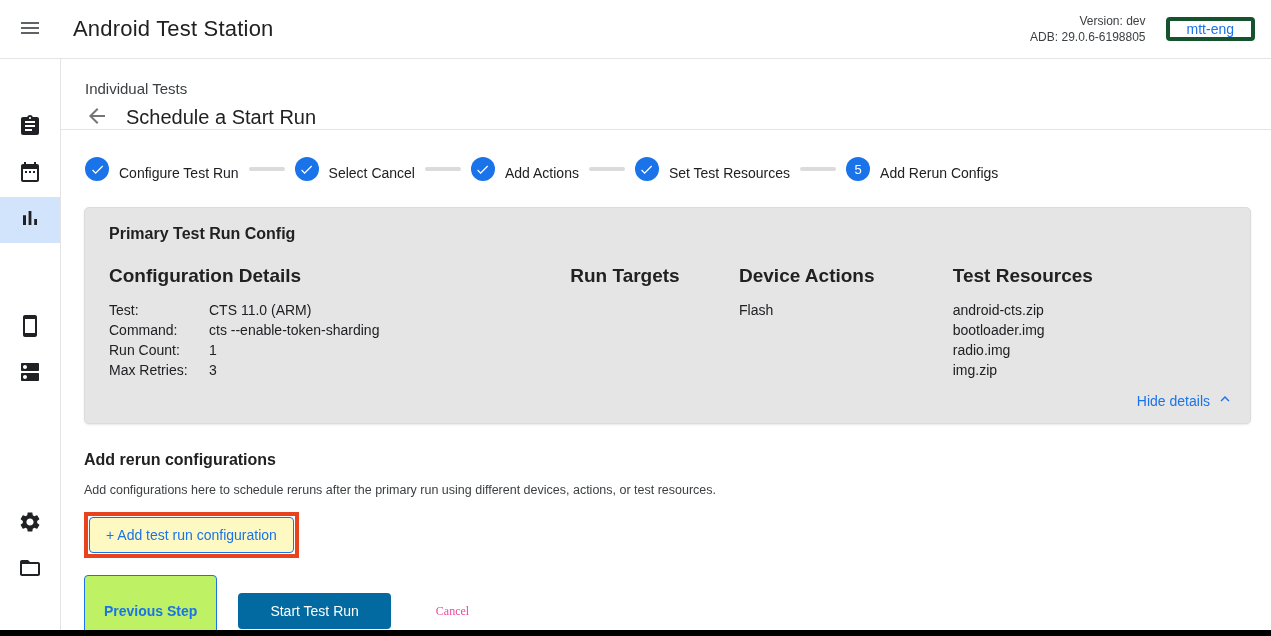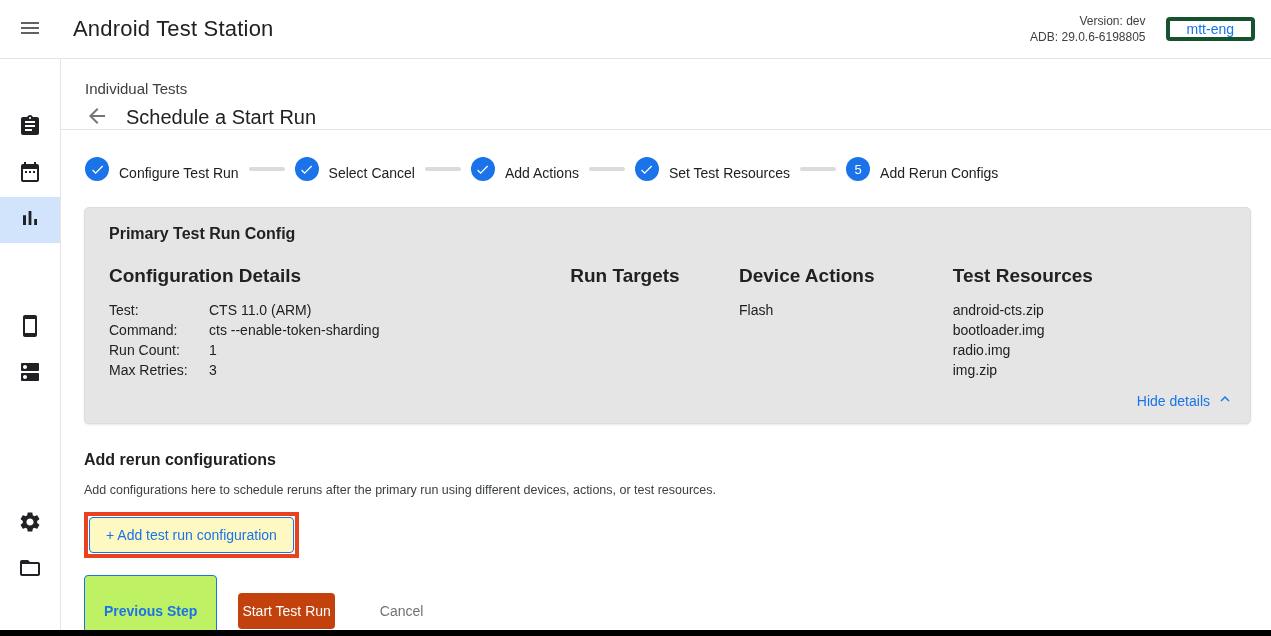--- a/index.html
+++ b/index.html
@@ -185,36 +185,36 @@
     border: 1px solid #1a73e8;
     border-radius: 4px;
     color: #1a73e8;
     font-size: 14px;
     font-family: "Liberation Sans", sans-serif;
     cursor: pointer;
     font-weight: bold;
   }
   .btn-primary {
     margin-left: 21px;
-    padding: 10px 4px;
-    background: #c2410c;
+    padding: 10px 32px;
+    background: #0369a1;
     border: none;
     border-radius: 4px;
     color: #ffffff;
     font-size: 14px;
     font-family: "Liberation Sans", sans-serif;
     cursor: pointer;
   }
   .btn-text {
     margin-left: 35px;
     padding: 9px 10px;
     background: none; border: none;
-    color: #737373;
-    font-size: 14px;
-    font-family: Liberation Sans, sans-serif;
+    color: #ec4899;
+    font-size: 12px;
+    font-family: Liberation Serif, serif;
     cursor: pointer;
   }
 
   .bottom-bar {
     position: absolute;
     left: 0; bottom: 0;
     width: 100%; height: 6px;
     background: #000;
   }
 </style>

